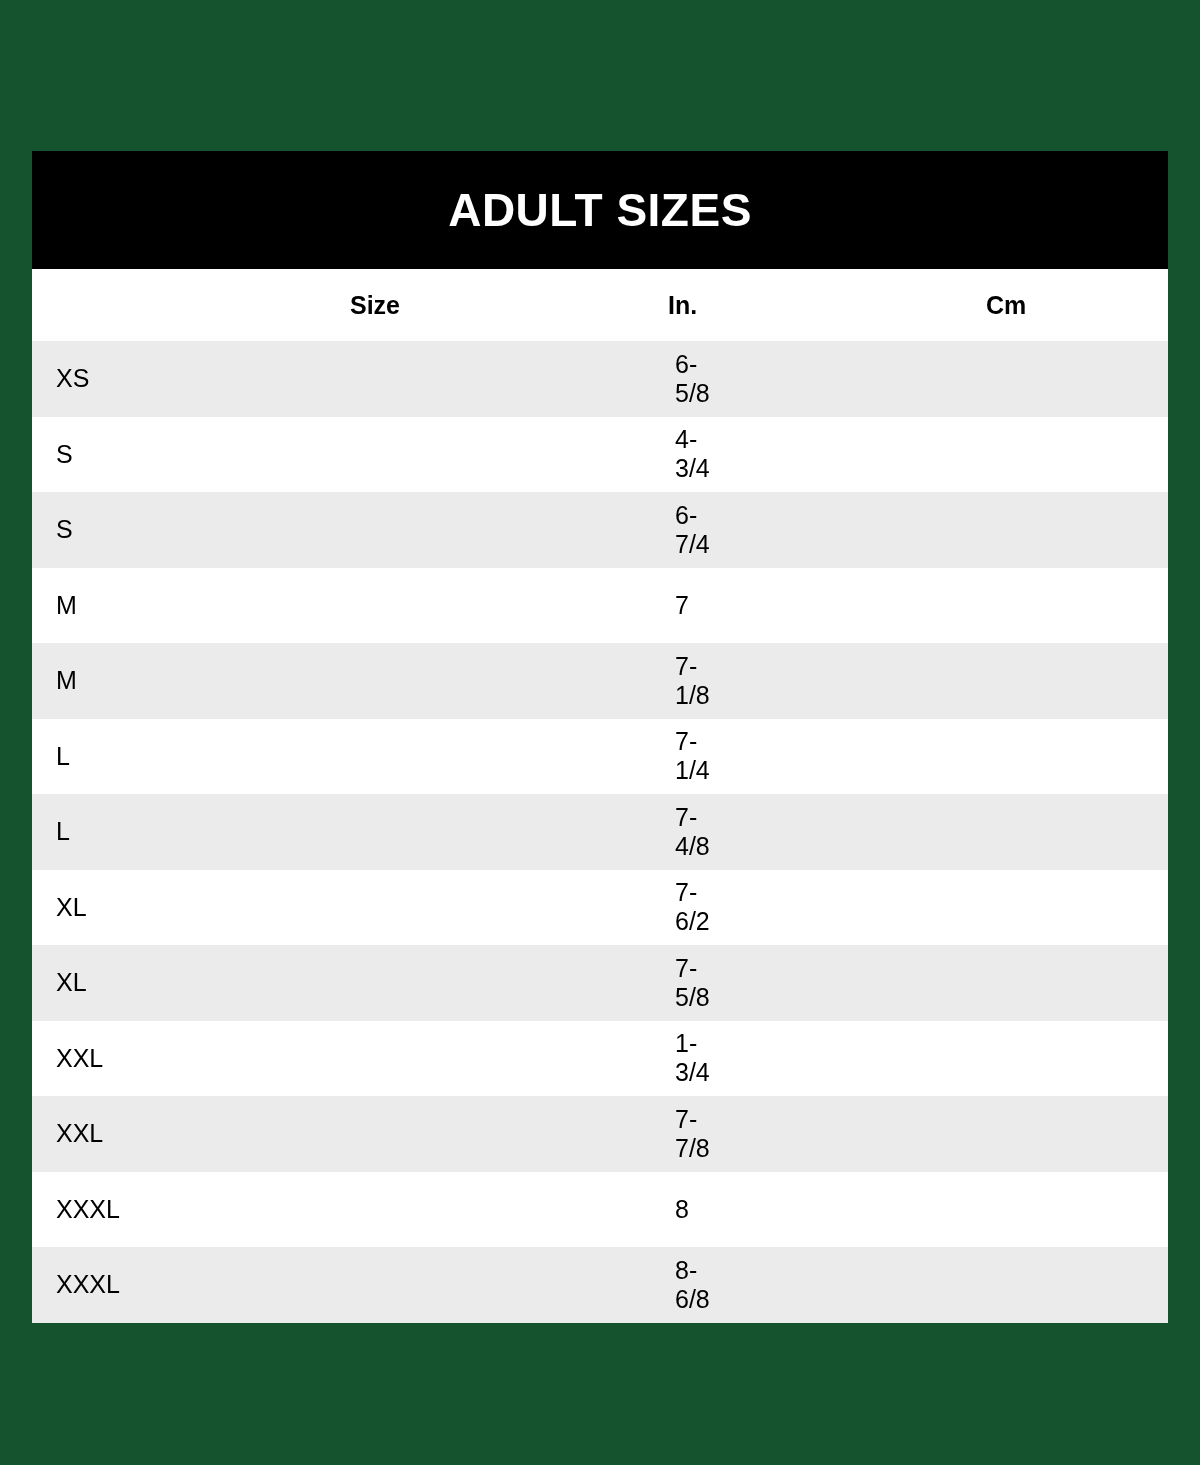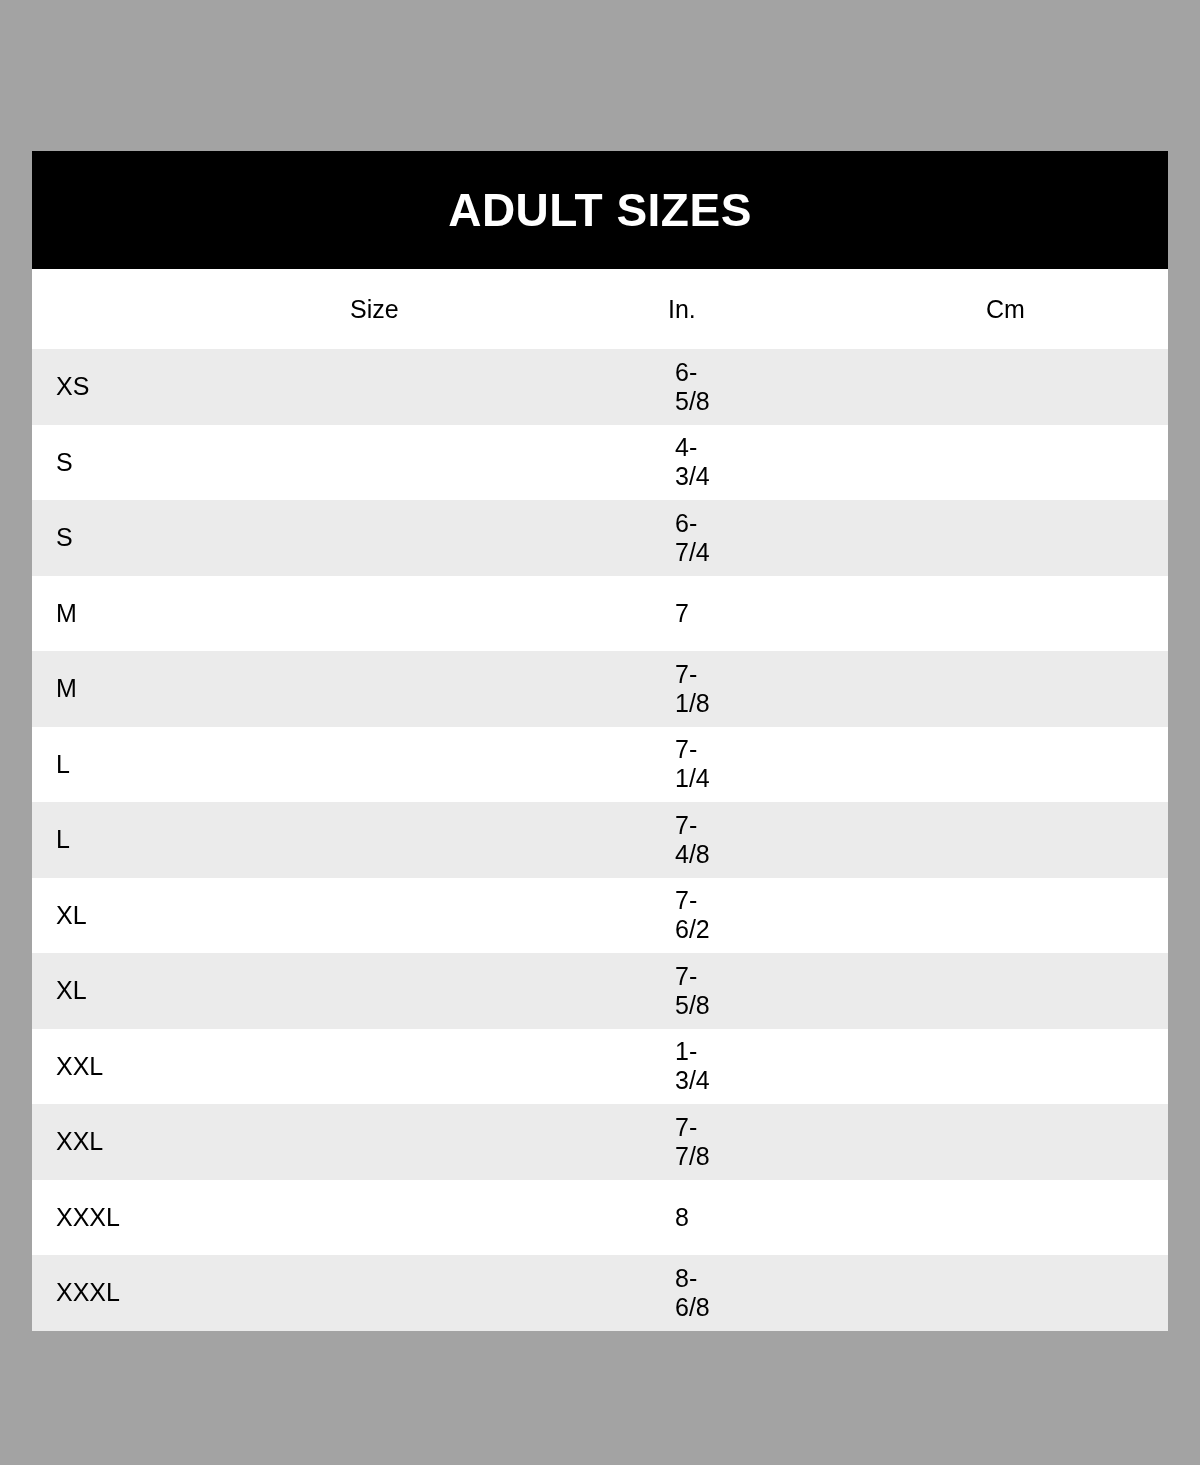--- a/index.html
+++ b/index.html
@@ -11,21 +11,21 @@
     width: 1200px;
     height: 1465px;
     font-family: "Liberation Sans", sans-serif;
     color: #000000;
     -webkit-font-smoothing: antialiased;
   }
   .page {
     position: relative;
     width: 1200px;
     height: 1465px;
-    background: #a3a3a3;
+    background: #14532d;
   }
   .size-chart {
     position: absolute;
     left: 32px;
     top: 151px;
     width: 1136px;
   }
   .chart-header {
     background: #000000;
     color: #ffffff;
@@ -45,23 +45,23 @@
     border-collapse: collapse;
     table-layout: fixed;
   }
   table.size-table col.c0 { width: 318px; }
   table.size-table col.c1 { width: 318px; }
   table.size-table col.c2 { width: 318px; }
   table.size-table col.c3 { width: 182px; }
 
   table.size-table th {
     font-size: 25px;
-    font-weight: normal;
+    font-weight: bold;
     text-align: left;
-    height: 80px;
+    height: 72px;
     padding: 0 0 0 0;
     vertical-align: middle;
     background: #ffffff;
   }
   table.size-table td {
     font-size: 25px;
     font-weight: normal;
     text-align: left;
     height: 73.5px;
     vertical-align: middle;

